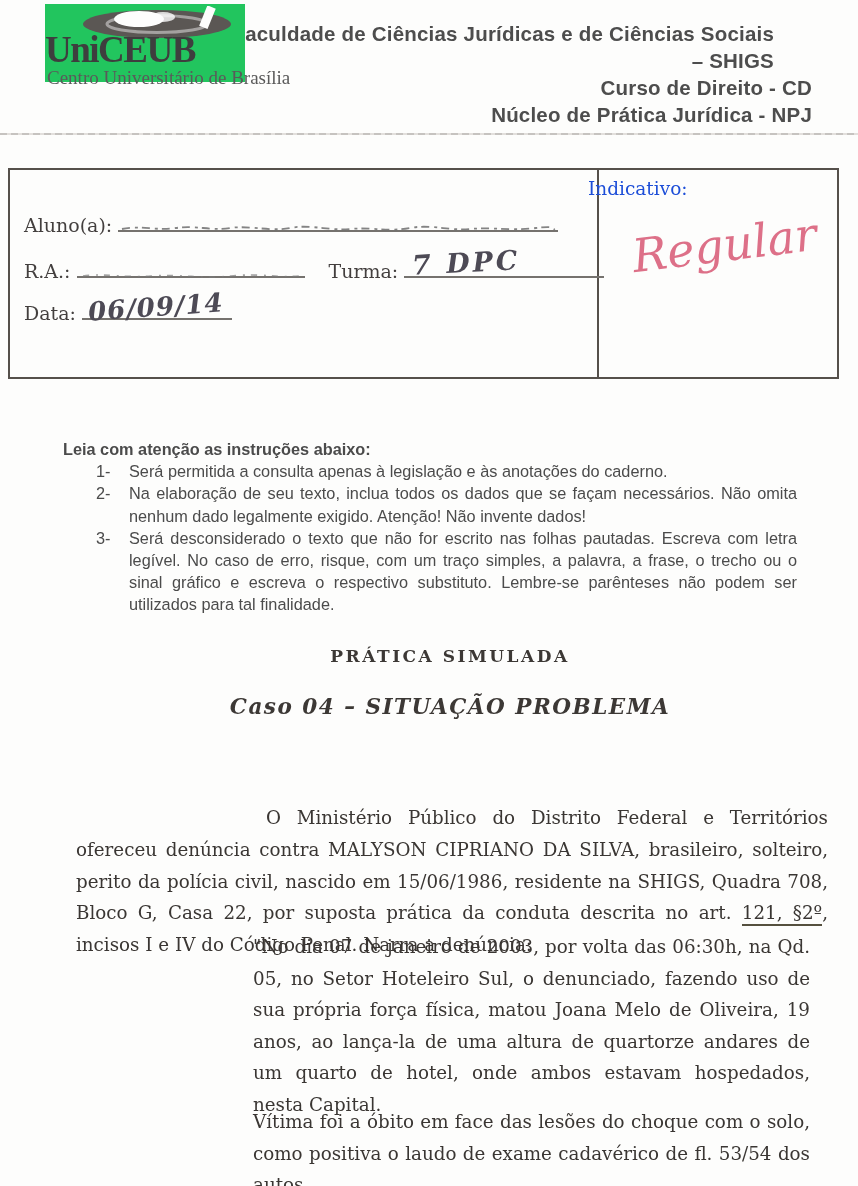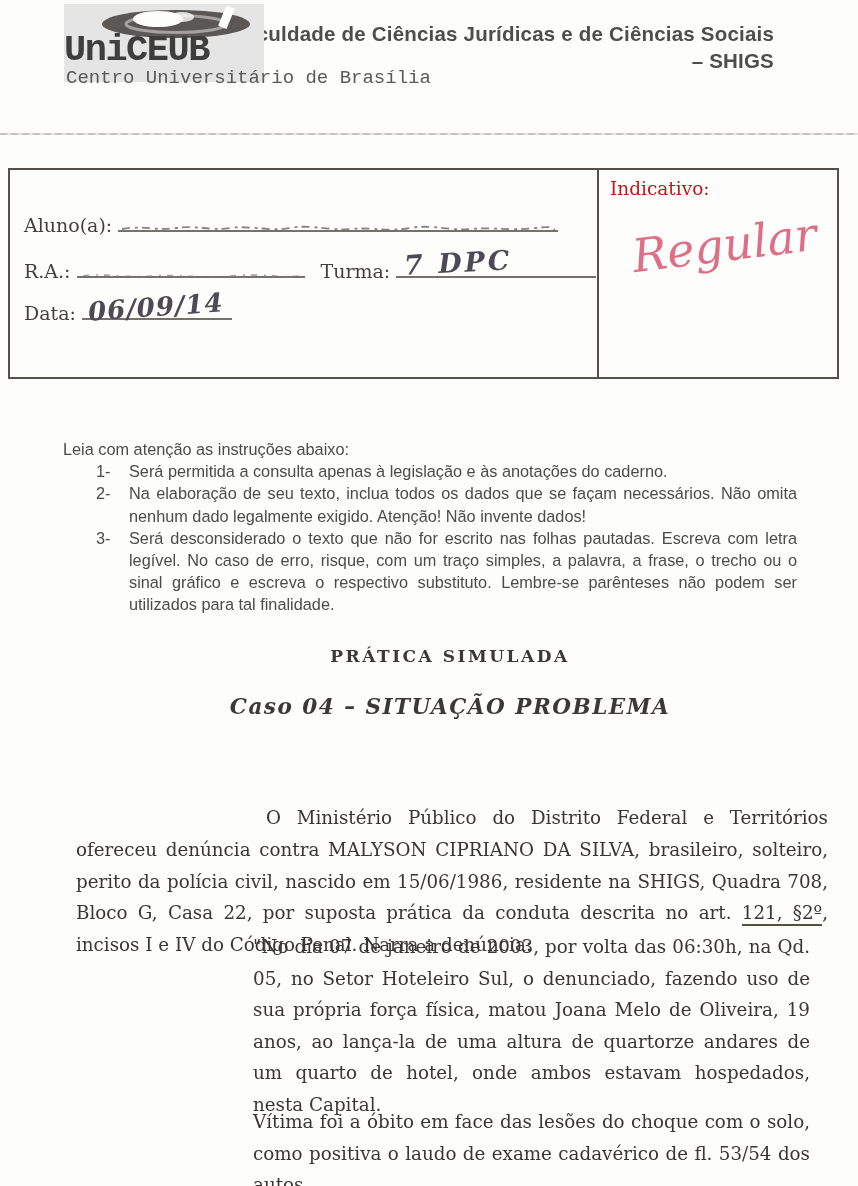--- a/index.html
+++ b/index.html
@@ -13,23 +13,23 @@
   .header-text {
     position:absolute; top:20px; left:180px; right:46px;
     text-align:right;
     font-family:"Liberation Sans", sans-serif;
     font-weight:bold; font-size:20.5px; line-height:27px;
     color:#4d4d4d; letter-spacing:0.2px; white-space:nowrap;
   }
   .h-pad { padding-right:38px; }
 
   .logo {
-    position:absolute; top:4px; left:64px; width:200px; height:78px;
-    background:#e5e5e5; z-index:3;
-    font-family:Liberation Mono, monospace;
+    position:absolute; top:4px; left:45px; width:200px; height:78px;
+    background:#22c55e; z-index:3;
+    font-family:Liberation Serif, serif;
   }
   .logo-icon { position:absolute; top:2px; left:34px; }
   .logo-word {
     position:absolute; top:28px; left:0;
     font-weight:900; font-size:37px; line-height:36px;
     letter-spacing:-1.5px; color:#3e3e3e;
   }
   .logo-sub {
     position:absolute; top:63px; left:2px;
     font-size:19px; color:#5a5a5a; white-space:nowrap;
@@ -53,41 +53,41 @@
   .row-orient { top:172px; }
   .fill-line {
     display:inline-block; position:relative; vertical-align:baseline;
     border-bottom:2px solid #75726e; height:20px; margin-left:6px;
   }
   .line-aluno { width:440px; }
   .line-ra    { width:228px; }
   .line-turma { width:200px; }
   .line-data  { width:150px; }
   .scribble { position:absolute; left:0; bottom:-5px; }
-  .lbl-turma { margin-left:16px; }
+  .lbl-turma { margin-left:24px; }
   .hand {
     position:absolute; font-style:italic; font-weight:600;
     color:#4d4a55; font-family:"DejaVu Serif", serif; white-space:nowrap;
   }
   .hand-turma { left:8px; bottom:-2px; font-size:27px; letter-spacing:3px; transform:rotate(-3deg); }
   .hand-data  { left:6px; bottom:-4px; font-size:26px; letter-spacing:1px; transform:rotate(-4deg); }
-  .ind-label { position:absolute; left:600px; top:8px; font-size:18.5px; color:#b91c1c; }
+  .ind-label { position:absolute; left:578px; top:8px; font-size:18.5px; color:#1d4ed8; }
   .ind-value {
     position:absolute; left:602px; top:48px; width:225px; text-align:center;
     font-size:46px; font-style:italic; color:#dd7088;
     transform:rotate(-7deg); font-family:"DejaVu Serif", serif;
   }
 
   
   .instructions {
     position:absolute; top:438px; left:63px; width:734px;
     font-family:"Liberation Sans", sans-serif;
     font-size:16.3px; line-height:22.2px; color:#4b4b4b;
   }
-  .inst-heading { font-weight:normal; }
+  .inst-heading { font-weight:bold; }
   .inst-item { display:grid; grid-template-columns:33px 1fr; padding-left:33px; }
   .inst-text { text-align:justify; }
 
   
   .title-main, .title-sub {
     position:absolute; left:60px; width:780px; text-align:center;
     font-weight:bold; color:#3c3835; font-family:"DejaVu Serif", serif;
   }
   .title-main { top:646px; font-size:17px;  letter-spacing:2.5px; }
   .title-sub  { top:694px; font-size:21.5px; letter-spacing:1.5px;font-style:italic; }
@@ -107,20 +107,22 @@
 </style>
 </head>
 <body>
 
 <div class="page">
 
   <header>
     <div class="header-text">
       <div class="h-pad">Faculdade de Ciências Jurídicas e de Ciências Sociais</div>
       <div class="h-pad">– SHIGS</div>
+      <div>Curso de Direito - CD</div>
+      <div>Núcleo de Prática Jurídica - NPJ</div>
     </div>
     <div class="logo">
       <svg class="logo-icon" width="160" height="36" viewBox="0 0 160 36">
         <ellipse cx="78" cy="18" rx="74" ry="14" fill="#5b5754"></ellipse>
         <ellipse cx="78" cy="18" rx="50" ry="8.5" fill="none" stroke="#fdfdfc" stroke-width="3" opacity="0.45"></ellipse>
         <ellipse cx="60" cy="13" rx="25" ry="8" fill="#fdfdfc"></ellipse>
         <ellipse cx="84" cy="11" rx="12" ry="5" fill="#fdfdfc" opacity="0.8"></ellipse>
         <rect x="124" y="0" width="9" height="22" fill="#fdfdfc" transform="rotate(22 128 11)"></rect>
       </svg>
       <div class="logo-word">UniCEUB</div>

